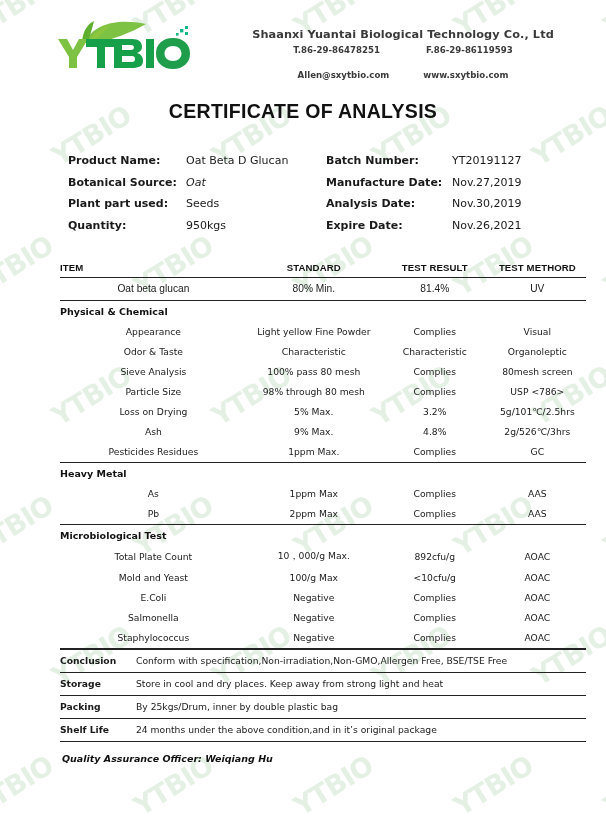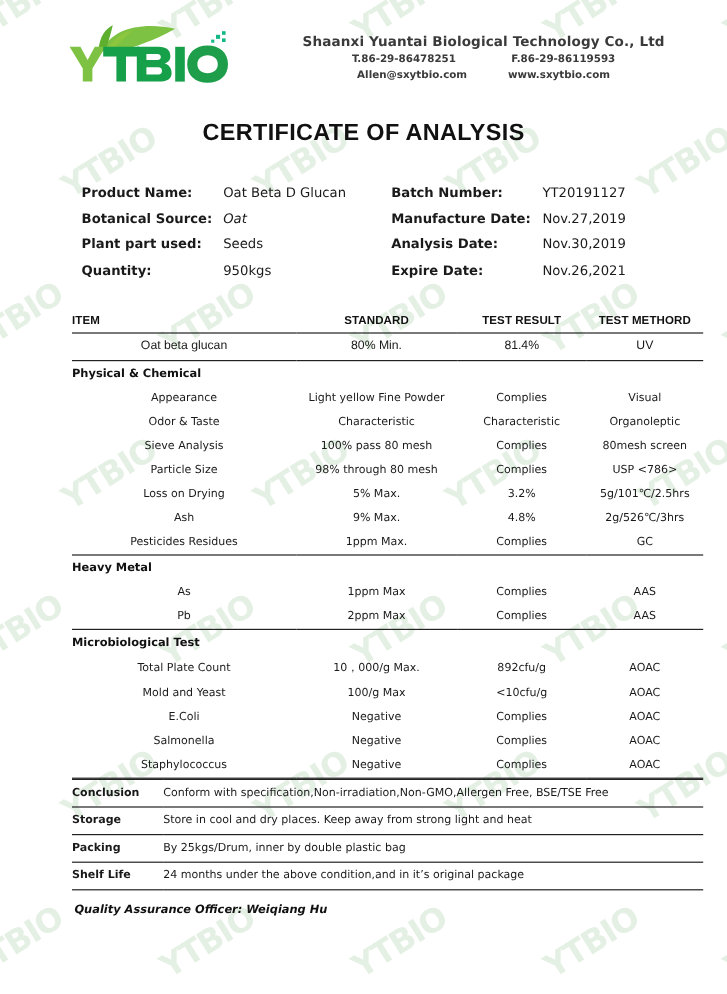--- a/index.html
+++ b/index.html
@@ -79,21 +79,21 @@
   .contact-row {
     display: flex;
     justify-content: center;
     gap: 46px;
     font-family: "DejaVu Sans", sans-serif;
     font-size: 8.6px;
     font-weight: bold;
     color: #3a3a3a;
     margin-top: 4px;
   }
-  .contact-row.second { margin-top: 3px; gap: 34px; }
+  .contact-row.second { margin-top: 15px; gap: 34px; }
   .contact-cell { white-space: nowrap; text-align: right; }
 
   
   .doc-title {
     text-align: center;
     font-family: "Liberation Sans", sans-serif;
     font-size: 19.5px;
     font-weight: bold;
     letter-spacing: .3px;
     color: #111;

